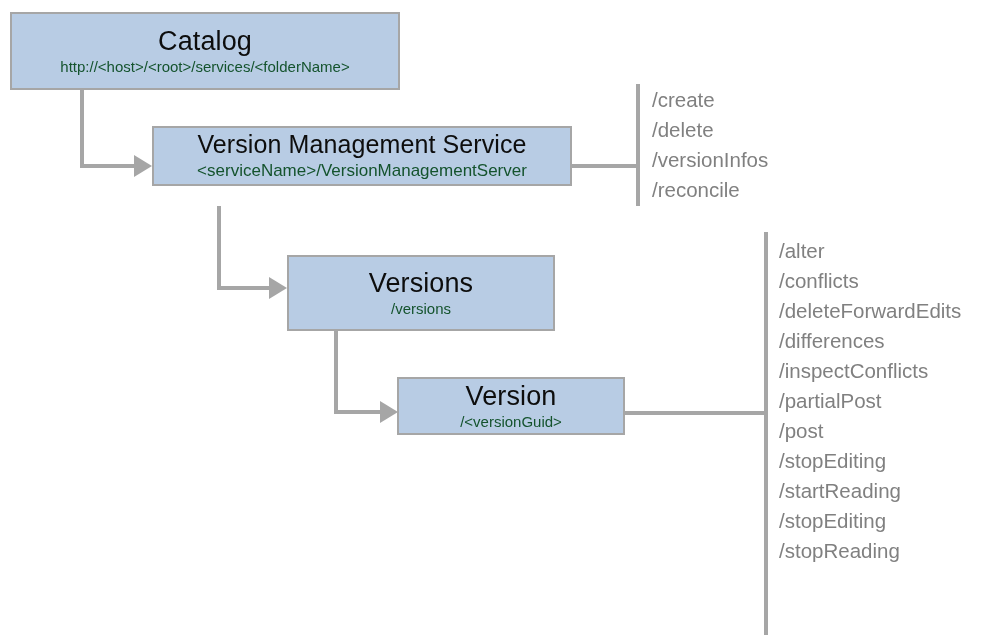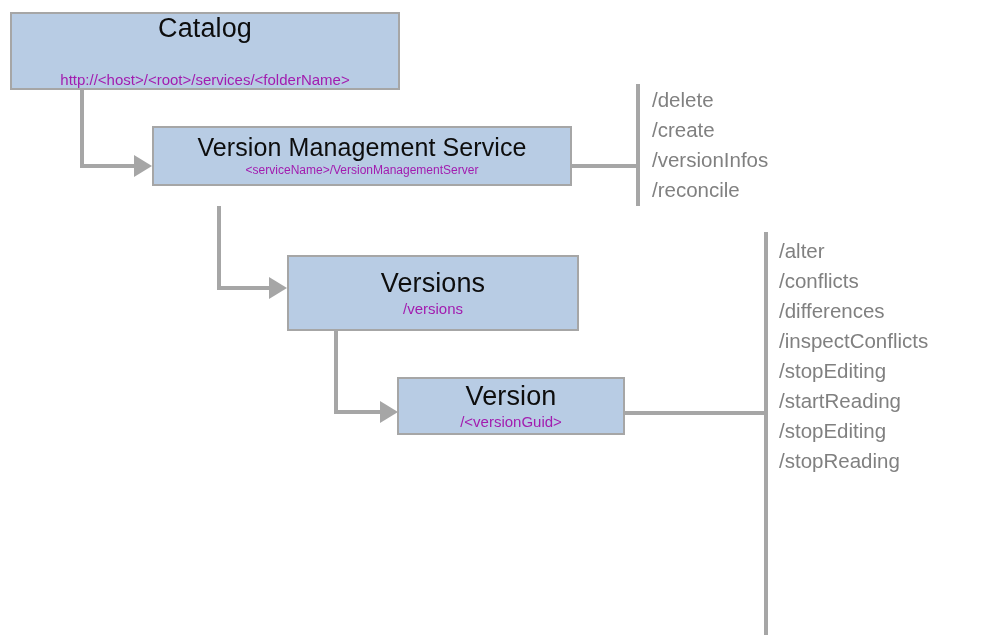--- a/index.html
+++ b/index.html
@@ -38,32 +38,32 @@
     color: #0d0d0d;
     letter-spacing: 0.1px;
     white-space: nowrap;
   }
   .node-title.small {
     font-size: 25px;
   }
   .node-path {
     font-size: 15px;
     line-height: 1.15;
-    color: #a21caf;
+    color: #14532d;
     margin-top: 3px;
     white-space: nowrap;
   }
   .node-path.tiny {
-    font-size: 12px;
+    font-size: 17px;
   }
 
   
-  #node-catalog   { left: 10px;  top: 12px;  width: 390px; height: 78px; justify-content: space-between; }
+  #node-catalog   { left: 10px;  top: 12px;  width: 390px; height: 78px; }
   #node-vms       { left: 152px; top: 126px; width: 420px; height: 60px; }
-  #node-versions  { left: 287px; top: 255px; width: 292px; height: 76px; }
+  #node-versions  { left: 287px; top: 255px; width: 268px; height: 76px; }
   #node-version   { left: 397px; top: 377px; width: 228px; height: 58px; }
 
   
   .seg-v, .seg-h {
     position: absolute;
     background: #a6a6a6;
   }
   .seg-v { width: 4px; }
   .seg-h { height: 4px; }
 
@@ -136,30 +136,33 @@
     <div class="node-title">Versions</div>
     <div class="node-path">/versions</div>
   </div>
 
   <div class="node" id="node-version">
     <div class="node-title">Version</div>
     <div class="node-path">/&lt;versionGuid&gt;</div>
   </div>
 
   <div class="endpoint-list" id="list-vms">
+      <span class="endpoint-item">/create</span>
       <span class="endpoint-item">/delete</span>
-      <span class="endpoint-item">/create</span>
       <span class="endpoint-item">/versionInfos</span>
       <span class="endpoint-item">/reconcile</span>
     </div>
 
   <div class="endpoint-list" id="list-version">
       <span class="endpoint-item">/alter</span>
       <span class="endpoint-item">/conflicts</span>
+      <span class="endpoint-item">/deleteForwardEdits</span>
       <span class="endpoint-item">/differences</span>
       <span class="endpoint-item">/inspectConflicts</span>
+      <span class="endpoint-item">/partialPost</span>
+      <span class="endpoint-item">/post</span>
       <span class="endpoint-item">/stopEditing</span>
       <span class="endpoint-item">/startReading</span>
       <span class="endpoint-item">/stopEditing</span>
       <span class="endpoint-item">/stopReading</span>
     </div>
 
 </div>
 
 </body></html>

